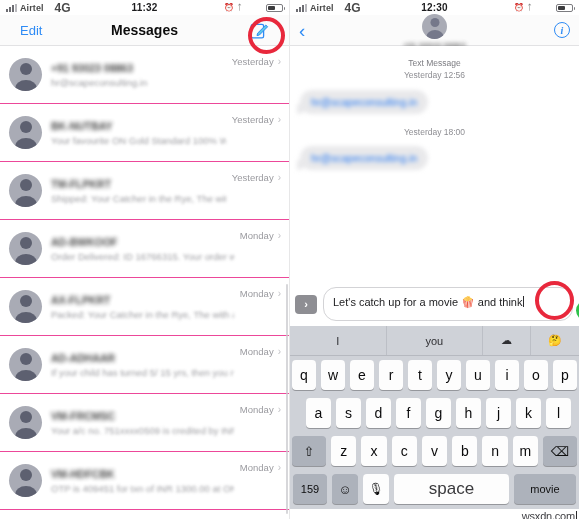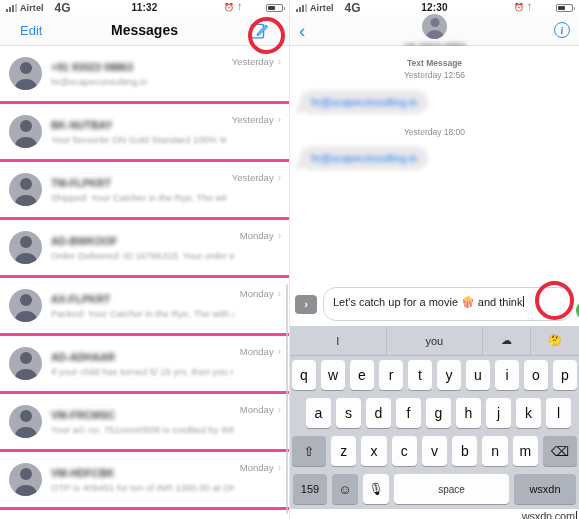--- a/index.html
+++ b/index.html
@@ -70,21 +70,21 @@
     position: absolute; border: 4px solid #e8283c; border-radius: 50%;
     box-sizing: border-box; pointer-events: none; z-index: 9;
   }
   .ring-compose { width: 37px; height: 37px; right: 4px; top: 17px; }
   .ring-send { width: 39px; height: 39px; right: 5px; top: 281px; }
 
   
   .msglist { position: relative; height: 473px; overflow: hidden; background:#fff; }
   .msgrow {
     height: 58px; display: flex; align-items: center;
-    padding: 0 8px 0 9px; border-bottom: 3px solid #ec4899;
+    padding: 0 8px 0 9px; border-bottom: 1px solid #ec4899;
     position: relative;
   }
   .avatar {
     width: 33px; height: 33px; border-radius: 50%;
     background: #a9abb5; flex: 0 0 33px; position: relative; overflow: hidden;
     margin-right: 9px;
   }
   .avatar::before {
     content:""; position:absolute; left:50%; top:5px; transform:translateX(-50%);
     width:12px; height:12px; border-radius:50%; background:#5d6070;
@@ -143,21 +143,21 @@
     border:1.3px solid #2e8bf5; color:#2e8bf5; font-size:10px;
     display:flex; align-items:center; justify-content:center;
     font-family:"Liberation Serif", serif; font-style:italic; font-weight:bold;
     position:relative; z-index:3;
   }
 
   
   .thread { height: 236px; background:#fff; padding: 9px 10px 0; position:relative; }
   .ts-block { text-align:center; margin: 2px 0 8px; }
   .ts-line { font-size: 8.5px; color: #8d8d92; line-height: 1.45; }
-  .ts-line.bold { font-weight: bold; color:#7c7c81; }
+  .ts-line.bold { font-weight: normal; color:#7c7c81; }
   .bubble-row { display:flex; margin-bottom: 12px; }
   .bubble {
     background: #e9e9eb; border-radius: 14px; padding: 6px 11px;
     font-size: 10.5px; color: #2b7bf0; max-width: 72%;
     filter: blur(1.9px); position: relative;
   }
   .bubble::after{
     content:""; position:absolute; left:-3px; bottom:0; width:10px; height:10px;
     background:#e9e9eb; border-bottom-right-radius:9px; z-index:-1;
   }
@@ -213,21 +213,21 @@
   }
   .krow.r2 { padding-left: 16px; padding-right: 8px; }
   .krow.r3 { padding-left: 2px; padding-right: 2px; }
   .key.mod {
     background:#adb2bb; flex: 0 0 34px; font-size: 13px; color:#111;
   }
   .krow.r4 { padding: 4px 3px 3px; gap:5px; }
   .key.k123 { background:#adb2bb; flex: 0 0 34px; font-size: 11px; }
   .key.kemoji { background:#adb2bb; flex: 0 0 26px; font-size: 13px; }
   .key.kmic { flex: 0 0 26px; font-size: 12px; }
-  .key.kspace { flex: 1 1 auto; font-size: 10px; color:#3a3a3d; }
+  .key.kspace { flex: 1 1 auto; font-size: 17px; color:#3a3a3d; }
   .key.kreturn { background:#adb2bb; flex: 0 0 62px; font-size: 11px; color:#111; position:relative; }
   .watermark {
     position: absolute; right: 2px; bottom: -3px;
     font-size: 11px; color: #3f3f43; letter-spacing: -0.2px;
     font-family: "Liberation Sans", sans-serif;
   }
   .watermark::after {
     content:""; display:inline-block; width:1px; height:11px; background:#2a2a2d;
     vertical-align:-2px; margin-left:1px;
   }
@@ -468,19 +468,19 @@
         <div class="key">n</div>
         <div class="key">m</div>
         <div class="key mod">⌫</div>
       </div>
 
       <div class="krow r4">
         <div class="key k123">159</div>
         <div class="key kemoji">☺</div>
         <div class="key kmic">🎙</div>
         <div class="key kspace">space</div>
-        <div class="key kreturn">wsxdn</div>
+        <div class="key kreturn">movie</div>
       </div>
     </div>
 
     <div class="watermark">wsxdn.com</div>
   </div>
 </div>
 
 </body></html>

